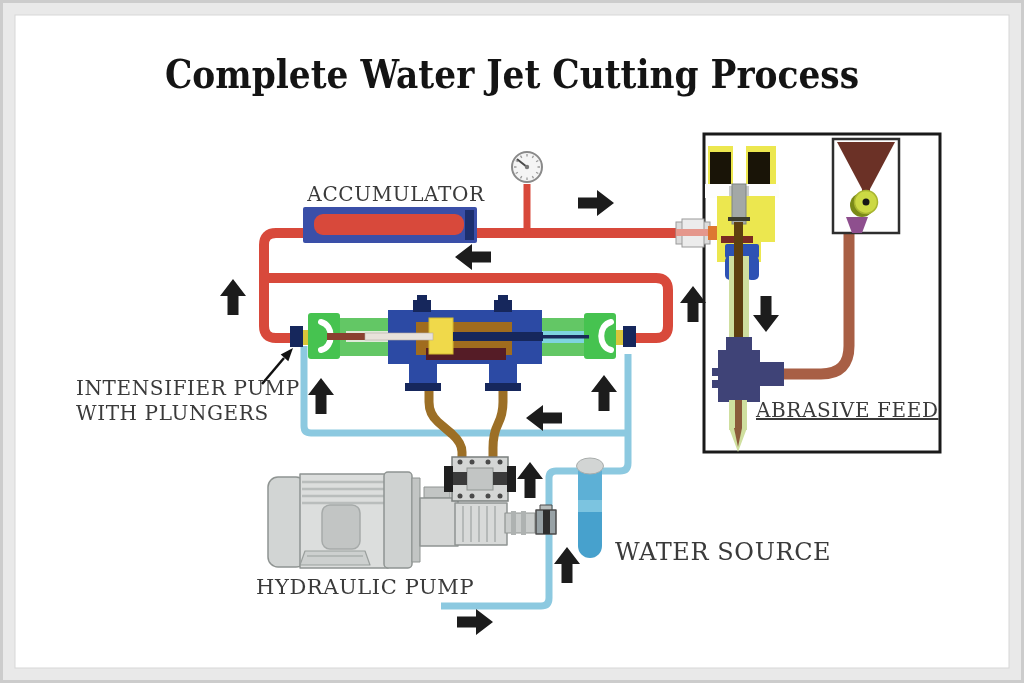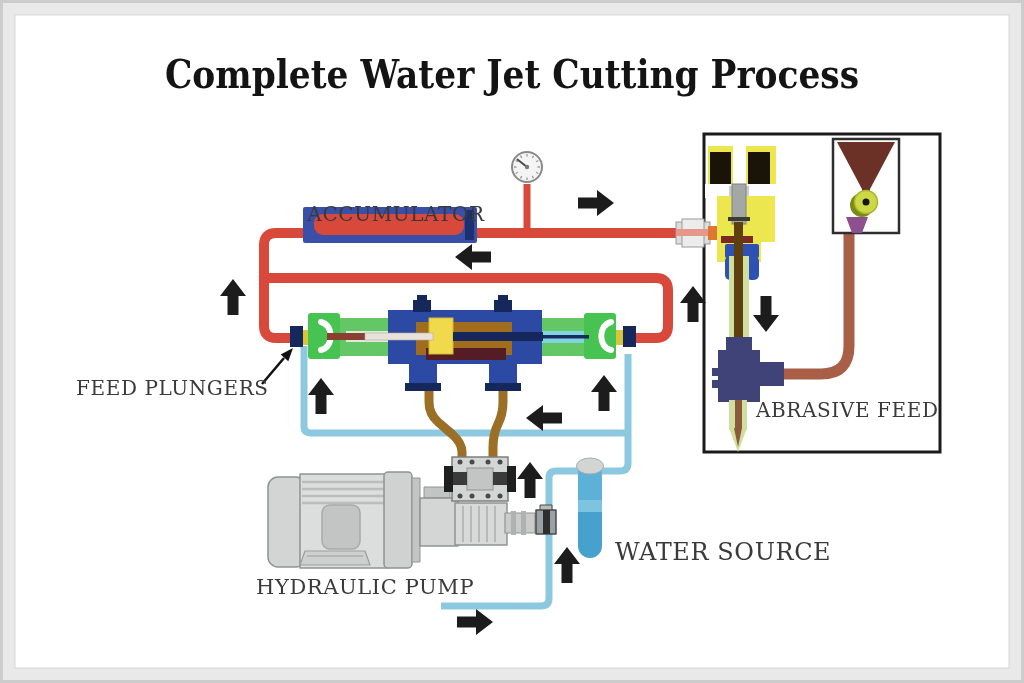--- a/index.html
+++ b/index.html
@@ -4,25 +4,25 @@
 <style>
   html,body{margin:0;padding:0;background:#ffffff;}
   .canvas{position:relative;width:1024px;height:683px;overflow:hidden;
           font-family:"DejaVu Serif", serif;}
   .canvas svg{position:absolute;left:0;top:0;}
   .lbl{position:absolute;color:#3a3a3a;letter-spacing:.6px;line-height:1.25;
        font-family:"DejaVu Serif", serif;white-space:nowrap;}
   .title{position:absolute;left:0;right:0;top:50px;text-align:center;
          font-size:40px;font-weight:bold;color:#141414;letter-spacing:0;
          transform:scaleX(.86);transform-origin:center;}
-  .lbl-accumulator{left:306px;top:182px;width:180px;text-align:center;font-size:20px;margin-top:20px;}
+  .lbl-accumulator{left:306px;top:182px;width:180px;text-align:center;font-size:20px;}
   .lbl-intensifier{left:76px;top:376px;font-size:20px;}
   .lbl-hydraulic{left:256px;top:574px;font-size:21px;text-align:right;}
   .lbl-water{left:615px;top:537px;font-size:24px;}
-  .lbl-abrasive{left:756px;top:398px;font-size:20px;}
+  .lbl-abrasive{left:756px;top:398px;font-size:20px;text-decoration:underline;}
 </style>
 </head>
 <body>
 
 <div class="canvas">
 
 <svg width="1024" height="683" viewBox="0 0 1024 683">
   <defs>
     <path id="arw" d="M -5.5 17 L -5.5 -2 L -13 -2 L 0 -19 L 13 -2 L 5.5 -2 L 5.5 17 Z"></path>
   </defs>
@@ -214,21 +214,22 @@
     <path d="M 262 384 L 284 358" stroke="#111111" stroke-width="2.5" fill="none"></path>
     <polygon points="293,348 288.3,361.2 280.7,354.6" fill="#111111"></polygon>
   </g>
 </svg>
 
 <div class="title">Complete Water Jet Cutting Process</div>
 
 <div class="lbl lbl-accumulator">ACCUMULATOR</div>
 
 <div class="lbl lbl-intensifier">
-  <div>FEED PLUNGERS</div>
+  <div>INTENSIFIER PUMP</div>
+  <div>WITH PLUNGERS</div>
 </div>
 
 <div class="lbl lbl-hydraulic">HYDRAULIC PUMP</div>
 
 <div class="lbl lbl-water">WATER SOURCE</div>
 
 <div class="lbl lbl-abrasive">
   <div>ABRASIVE FEED</div>
 </div>
 

